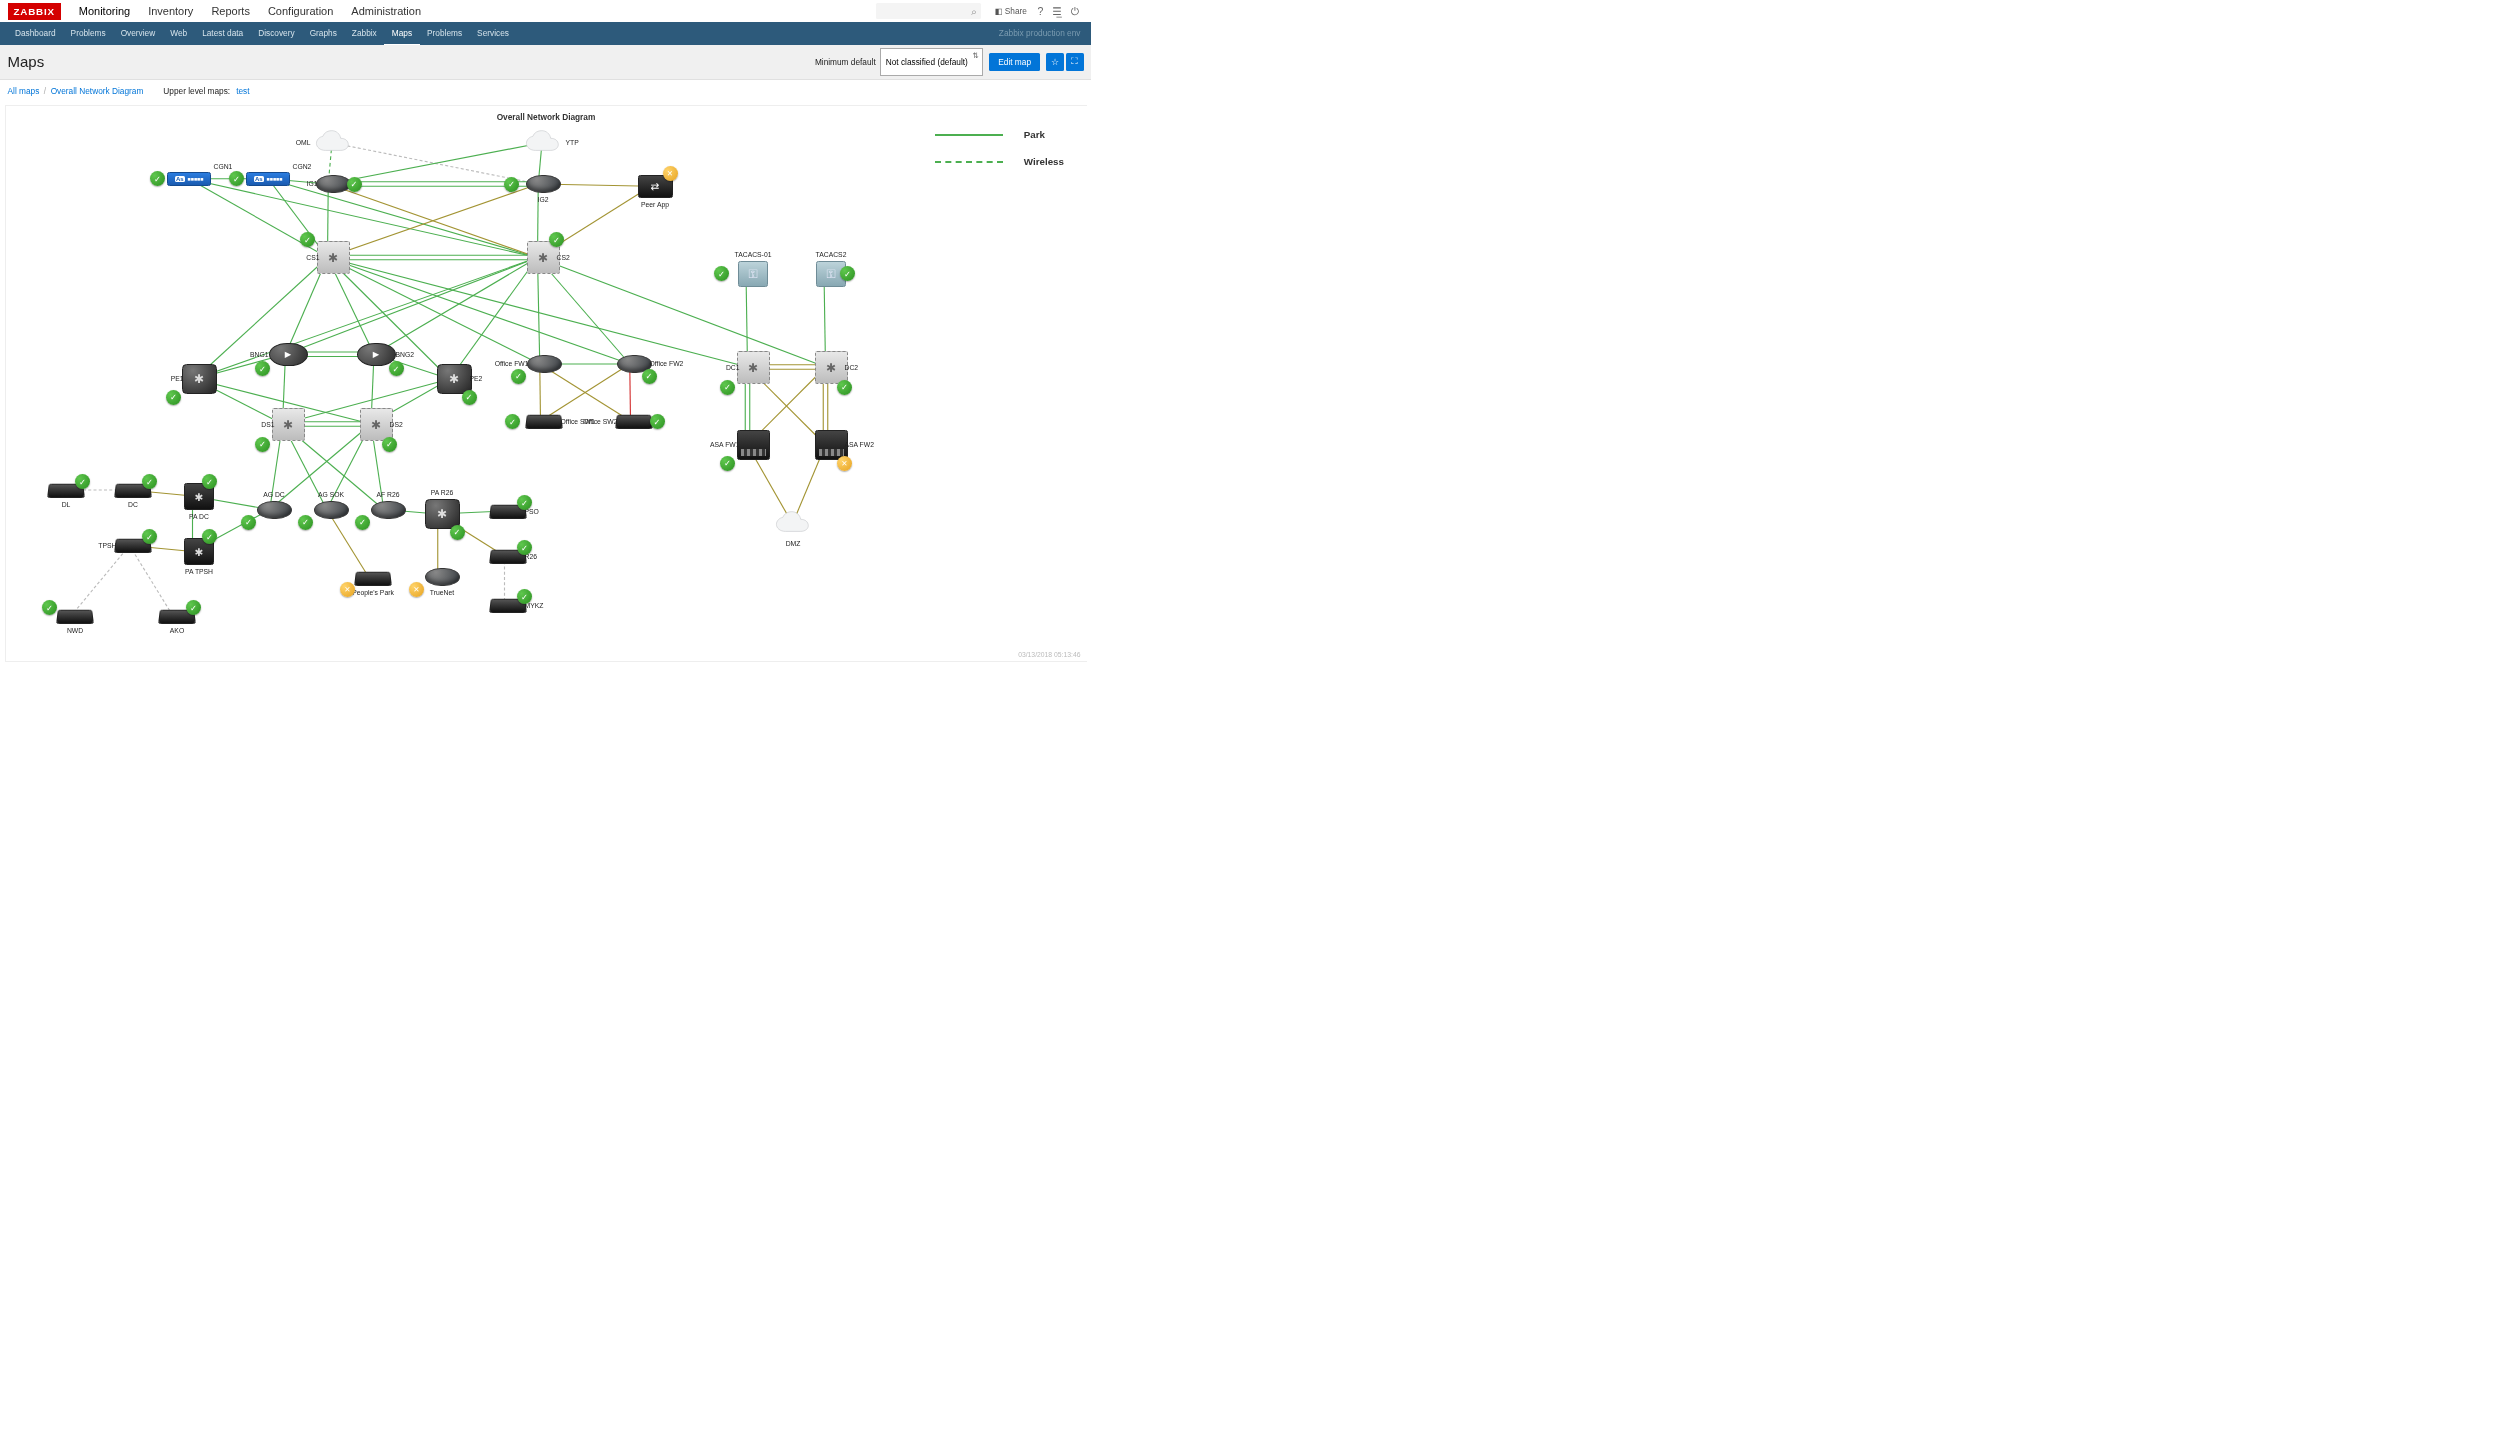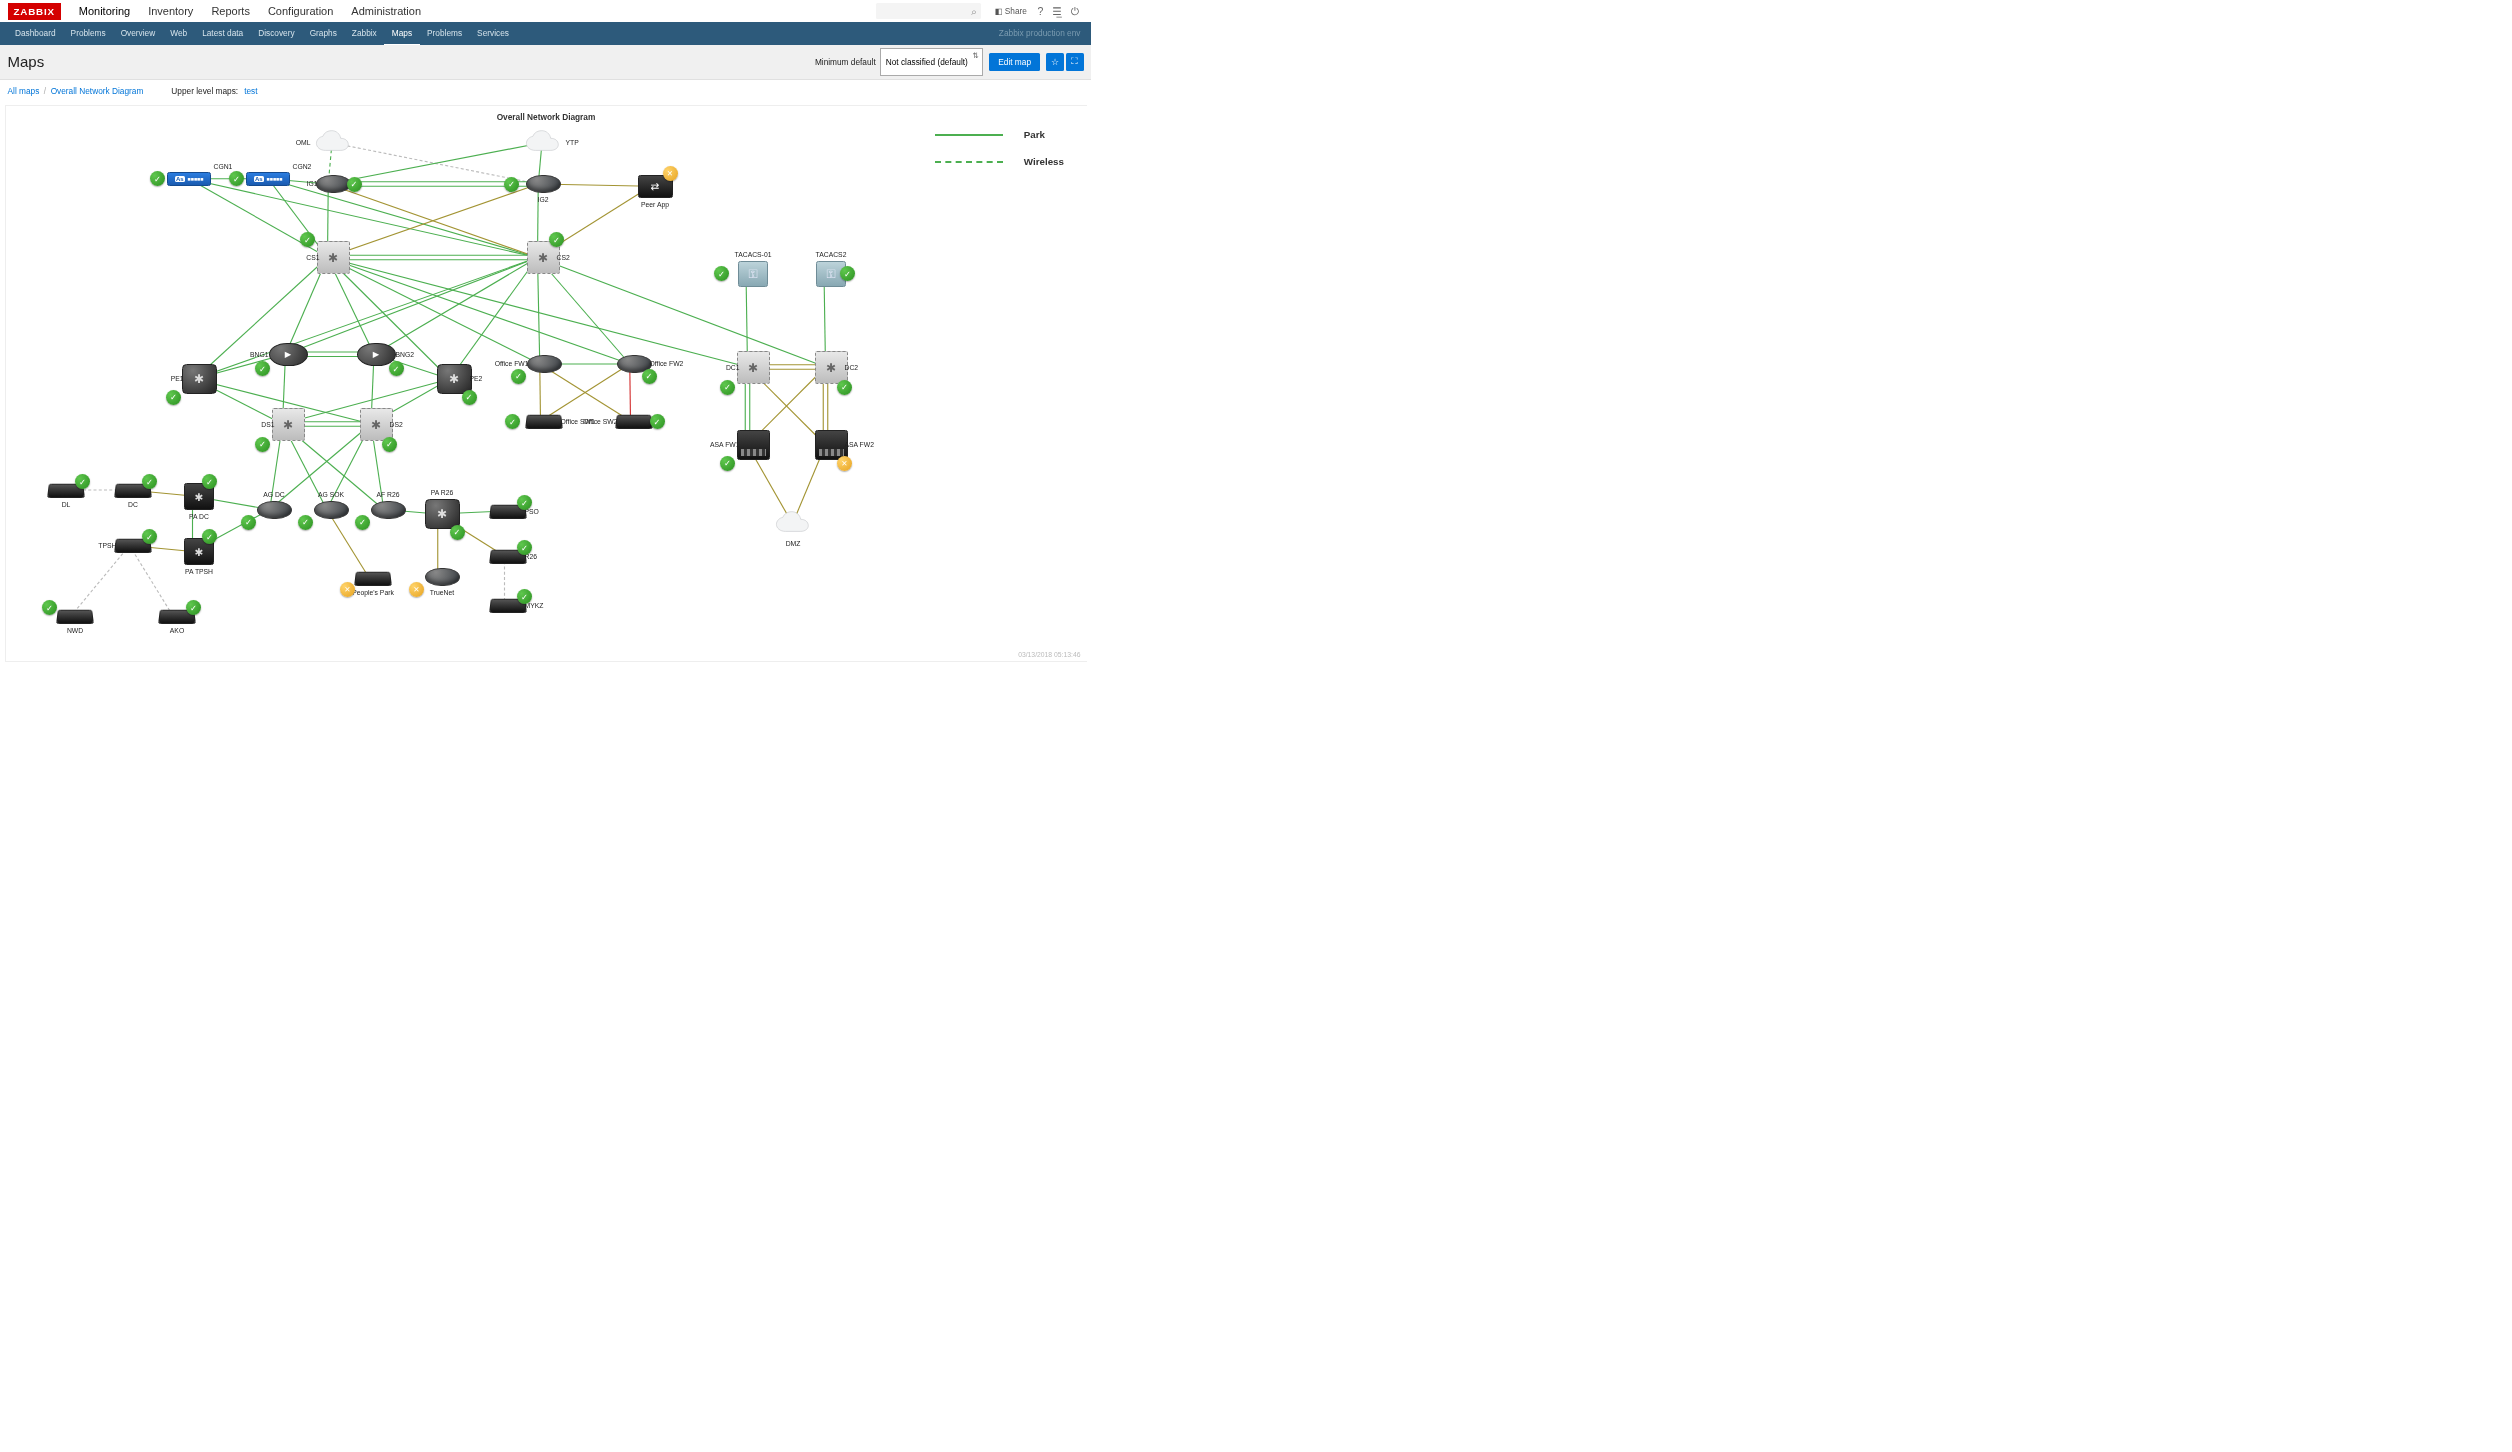--- a/index.html
+++ b/index.html
@@ -32,21 +32,21 @@
   .sev-select { height: 28px; border: 0.8px solid #aaa; background: #fff; padding: 0 13.5px 0 4.5px; font-size: 8.3px; appearance: none; position: relative; }
   .sev-wrap { position: relative; margin-right: 6px; }
   .sev-wrap::after { content: "⇅"; position: absolute; right: 4.5px; top: 3px; font-size: 7.5px; color: #666; pointer-events: none; }
   .btn-primary { background: #0275d8; color: #fff; border: none; height: 18px; padding: 0 9px; font-size: 8.3px; cursor: pointer; border-radius: 1.5px; margin-right: 4.5px;}
   .icon-btn { background: #0275d8; color: #fff; border: none; width: 18px; height: 18px; font-size: 9px; cursor: pointer; border-radius: 1.5px; margin-left: 1.5px; display: inline-flex; align-items: center; justify-content: center;}
   
   
   .breadcrumb { display: flex; align-items: center; height: 22.5px; padding: 0 7.5px; background: #fff; font-size: 8.3px; }
   .bc-link { color: #0275d8; cursor: pointer; }
   .bc-sep { color: #aaa; margin: 0 4.5px; }
-  .bc-label { color: #222; margin-left: 28px; margin-right: 6px;}
+  .bc-label { color: #222; margin-left: 20px; margin-right: 6px;}
   
   
   .map-wrap { position: relative; margin: 3px 4.5px; border: 0.8px solid #eee; }
   .map-canvas { position: relative; width: 1081px; height: 555px; background: #fff; }
   .map-title { position: absolute; top: 6px; left: 50%; transform: translateX(-50%); font-size: 8.3px; color: #333; font-weight: bold;}
   
   .node { position: absolute; display: flex; flex-direction: column; align-items: center; width: 45px; }
   .node-label { font-size: 6.8px; color: #222; white-space: nowrap; }
   .node-label.side { position: absolute; }
   .device { width: 33px; height: 22.5px; border-radius: 3px; position: relative; }

